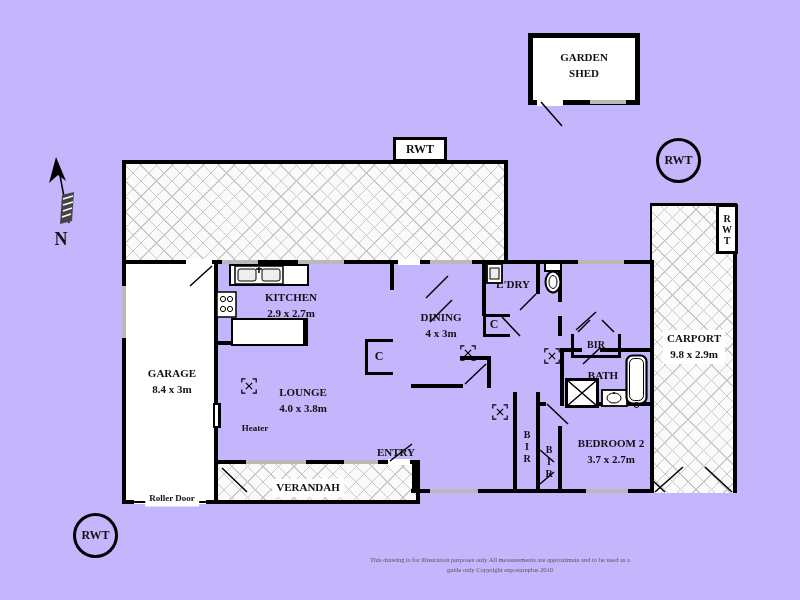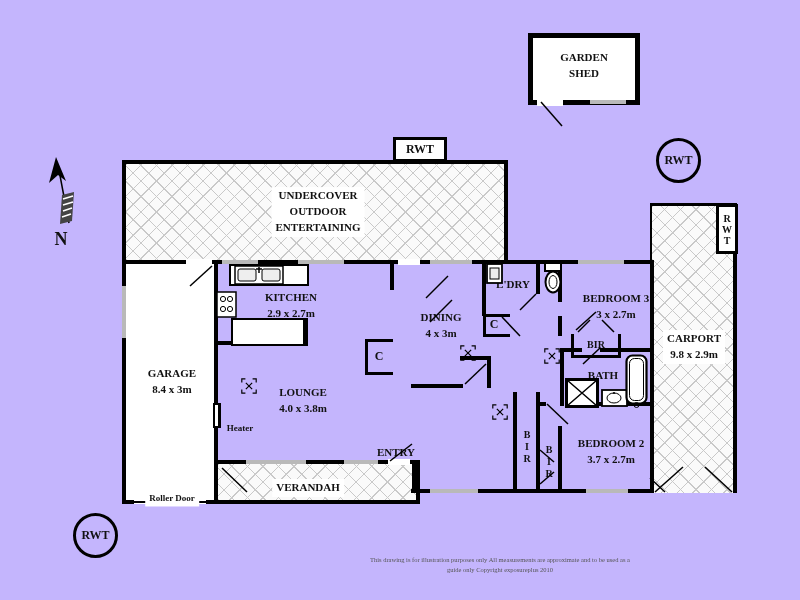--- a/index.html
+++ b/index.html
@@ -105,60 +105,51 @@
   <div class="circle" style="left:656px;top:138px;width:45px;height:45px;">
     <span>RWT</span>
   </div>
   <div class="circle" style="left:73px;top:513px;width:45px;height:45px;">
     <span>RWT</span>
   </div>
   <div class="box" style="left:716px;top:204px;width:22px;height:50px;">
     <span class="vtext" style="position:static;transform:none;font-size:10px;letter-spacing:0;">RWT</span>
   </div>
 
-  <div class="label onhatch" style="left:318px;top:212px;">
-    <span style="display:block;">UNDERCOVER</span>
-    <span style="display:block;">OUTDOOR</span>
-    <span style="display:block;">ENTERTAINING</span>
-  </div>
 
   <div class="label" style="left:172px;top:382px;">
     <span style="display:block;">GARAGE</span>
     <span style="display:block;">8.4 x 3m</span>
   </div>
 
   <div class="label" style="left:263px;top:306px;margin-left:28px;">
     <span style="display:block;">KITCHEN</span>
     <span style="display:block;">2.9 x 2.7m</span>
   </div>
 
   <div class="label" style="left:441px;top:326px;">
     <span style="display:block;">DINING</span>
     <span style="display:block;">4 x 3m</span>
   </div>
 
   <div class="label" style="left:513px;top:285px;text-align:right;">
     <span>L'DRY</span>
   </div>
 
-  <div class="label" style="left:616px;top:307px;">
-    <span style="display:block;">BEDROOM 3</span>
-    <span style="display:block;">3 x 2.7m</span>
-  </div>
 
   <div class="label" style="left:596px;top:345px;font-size:10px;">BIR</div>
 
   <div class="label" style="left:603px;top:376px;">BATH</div>
 
   <div class="label" style="left:303px;top:401px;">
     <span style="display:block;">LOUNGE</span>
     <span style="display:block;">4.0 x 3.8m</span>
   </div>
 
-  <div class="label sm" style="left:240px;top:429px;">Heater</div>
+  <div class="label sm" style="left:255px;top:429px;">Heater</div>
 
   <div class="label" style="left:396px;top:433px;margin-top:20px;">ENTRY</div>
 
   <div class="label onhatch" style="left:308px;top:488px;">VERANDAH</div>
 
   <div class="label sm onhatch" style="left:172px;top:499px;background:#fff;">Roller Door</div>
 
 
   <div class="vtext" style="left:527px;top:447px;">BIR</div>
   <div class="vtext" style="left:549px;top:462px;">BIR</div>

